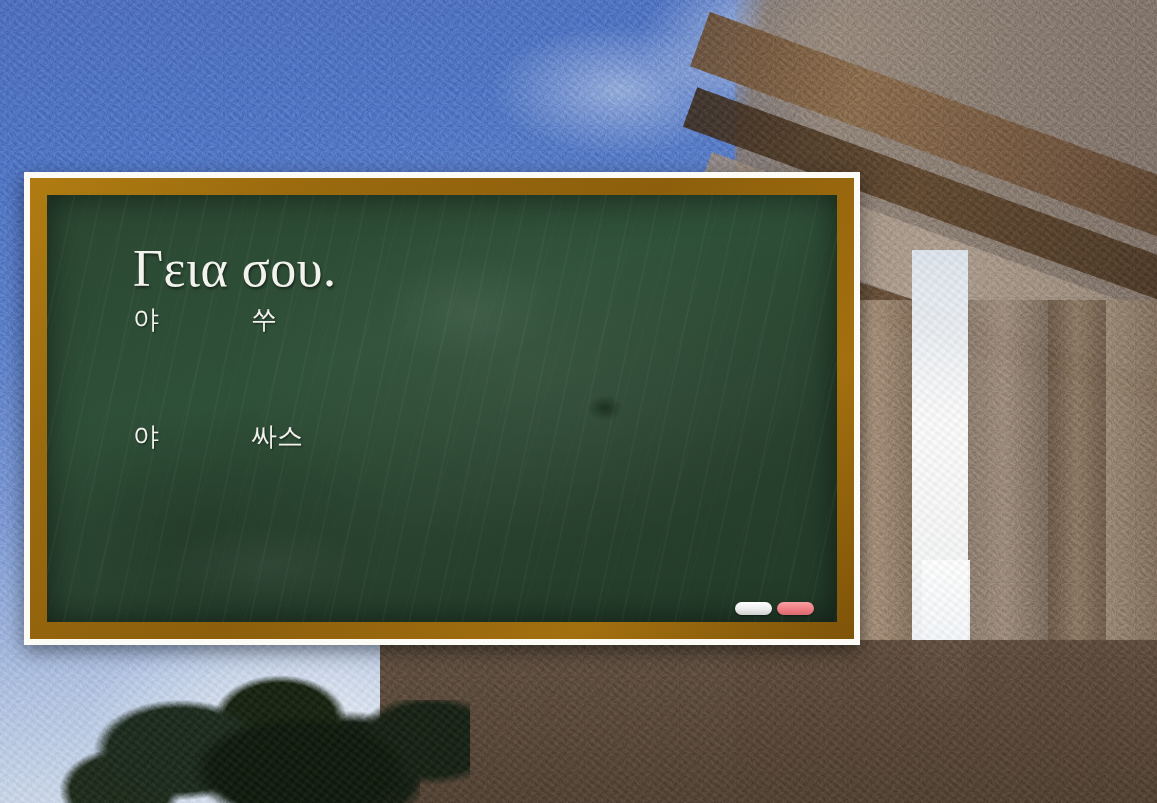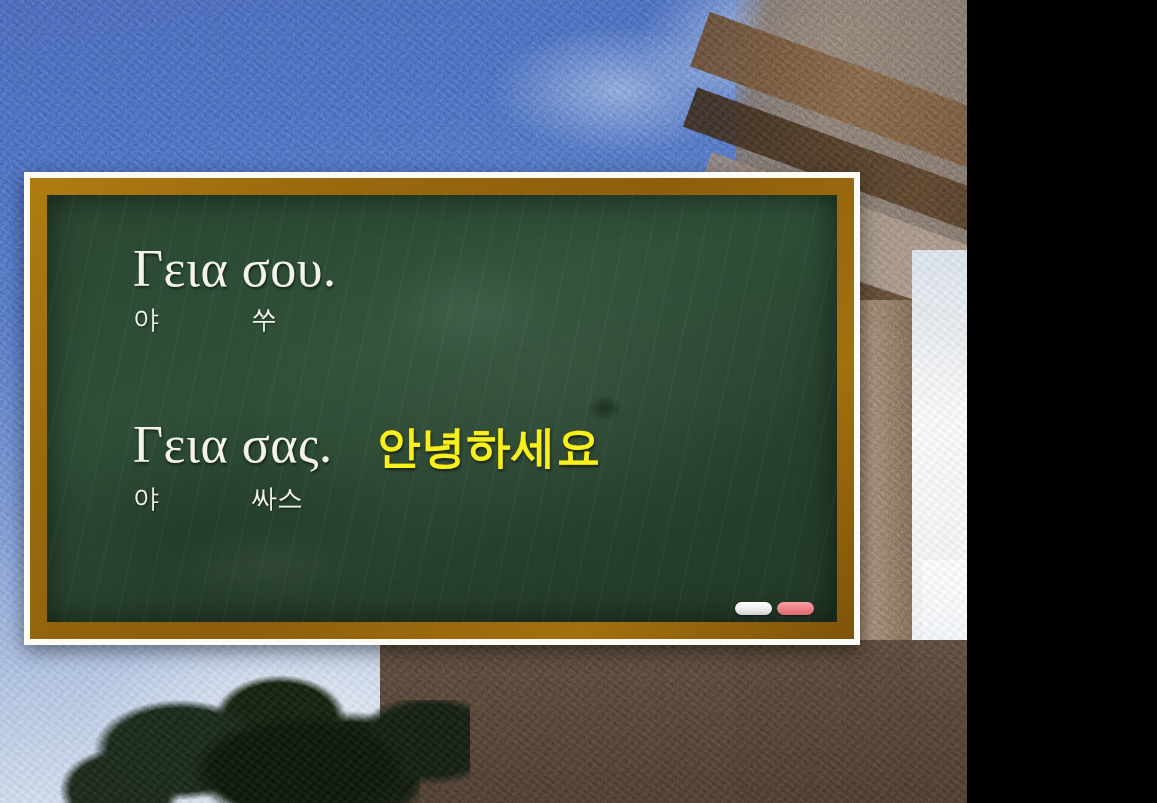--- a/index.html
+++ b/index.html
@@ -4,21 +4,21 @@
 <title>Greek-Korean Chalkboard Lesson</title>
 <style>
   html, body {
     margin: 0;
     padding: 0;
     background: #000;
   }
 
   #stage {
     position: relative;
-    width: 967px;
+    width: 1157px;
     height: 803px;
     overflow: hidden;
     font-family: "Liberation Sans", sans-serif;
     user-select: none;
   }
 
   
   .bg-root {
     position: absolute;
     inset: 0;
@@ -361,24 +361,20 @@
             </div>
             <div class="row-pron">
               <span class="pron-a">야</span>
               <span class="pron-b">쑤</span>
             </div>
           </div>
 
           <div class="row-gap"></div>
 
           <div class="lesson-row">
-            <div class="row-main">
-              <span class="greek">Γεια σας.</span>
-              <span class="korean">안녕하세요</span>
-            </div>
             <div class="row-pron">
               <span class="pron-a">야</span>
               <span class="pron-b">싸스</span>
             </div>
           </div>
 
         </div>
 
         <div class="chalk-tray">
           <div class="chalk chalk-white"></div>

